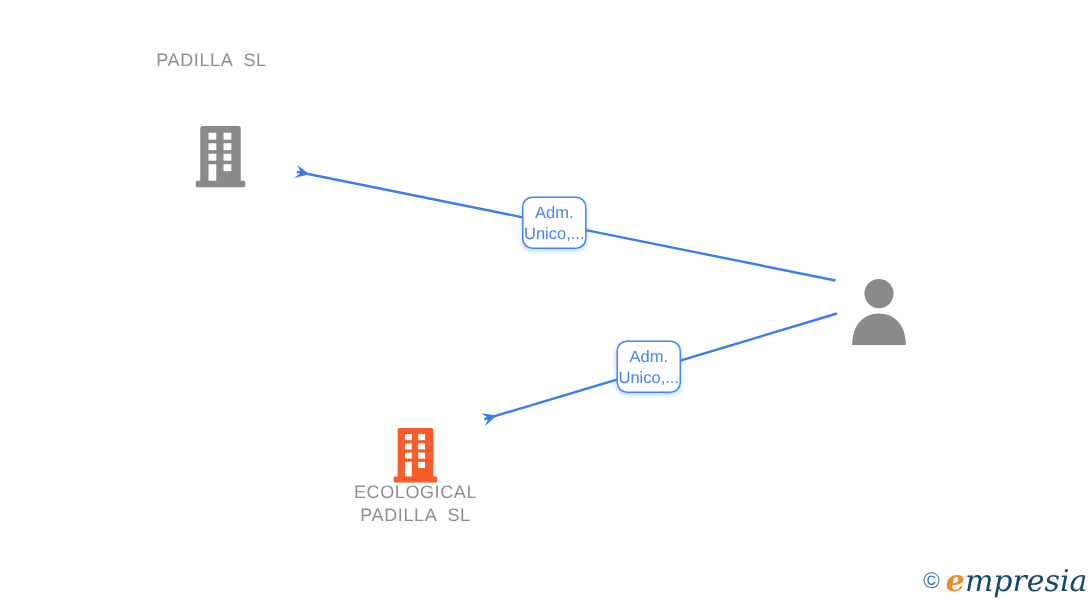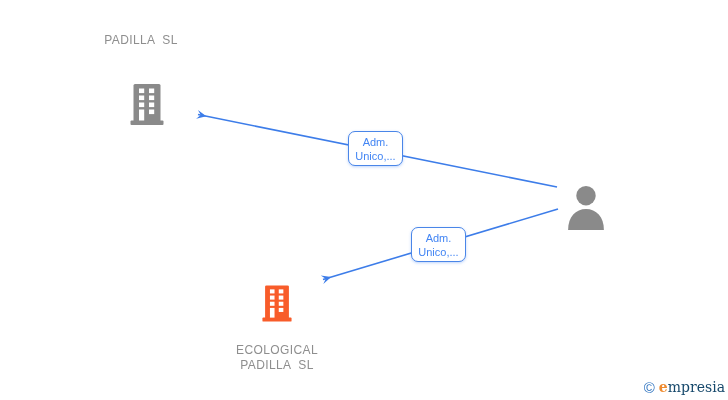--- a/index.html
+++ b/index.html
@@ -28,58 +28,59 @@
     line-height: 15px;
     letter-spacing: 0.4px;
     color: #8e8e8e;
     white-space: pre;
   }
   .node-icon { display: inline-block; }
   .icon-gray  { fill: #8a8a8a; }
   .icon-orange{ fill: #f85c2a; }
   .edge-label {
     position: absolute;
-    width: 55px;
+    width: 43px;
     height: 35px;
     background: #ffffff;
     border: 1.5px solid #4a86e8;
     border-radius: 7px;
     box-shadow: 0 1px 3px rgba(66,133,244,0.35);
     color: #4285f4;
     font-size: 11px;
     line-height: 14px;
     text-align: center;
     padding-top: 3px;
     cursor: pointer;
   }
   .label-company-top   { position: absolute; left: 41px;  top: 33px;  width: 200px; }
   .icon-company-top    { position: absolute; left: 130px; top: 84px; }
   .label-person        { position: absolute; left: 483px; top: 127px; width: 200px; }
   .icon-person         { position: absolute; left: 565px; top: 185px; }
   .icon-company-bottom { position: absolute; left: 262px; top: 284px; }
-  .label-company-bottom{ position: absolute; left: 177px; top: 343px; width: 200px; }
+  .label-company-bottom{ position: absolute; left: 177px; top: 321px; width: 200px; }
   .edge-label-1 { left: 348px; top: 131px; }
   .edge-label-2 { left: 411px; top: 227px; }
   .watermark {
     position: absolute;
     right: 3px;
     bottom: 3px;
     display: flex;
     align-items: center;
     gap: 4px;
     user-select: none;
   }
   .copyright-sym {
     color: #2f74c0;
     font-size: 15px;
     font-family: "Liberation Sans", sans-serif;
   }
   .brand {
     font-family: "DejaVu Serif", serif;
-    font-size: 14px;
+    font-style: italic;
+    font-size: 20px;
     line-height: 20px;
   }
   .brand-initial { color: #ef8b2f; font-weight: bold; }
   .brand-rest    { color: #16486b; }
 </style>
 </head>
 <body>
 
 <div class="canvas">
 

